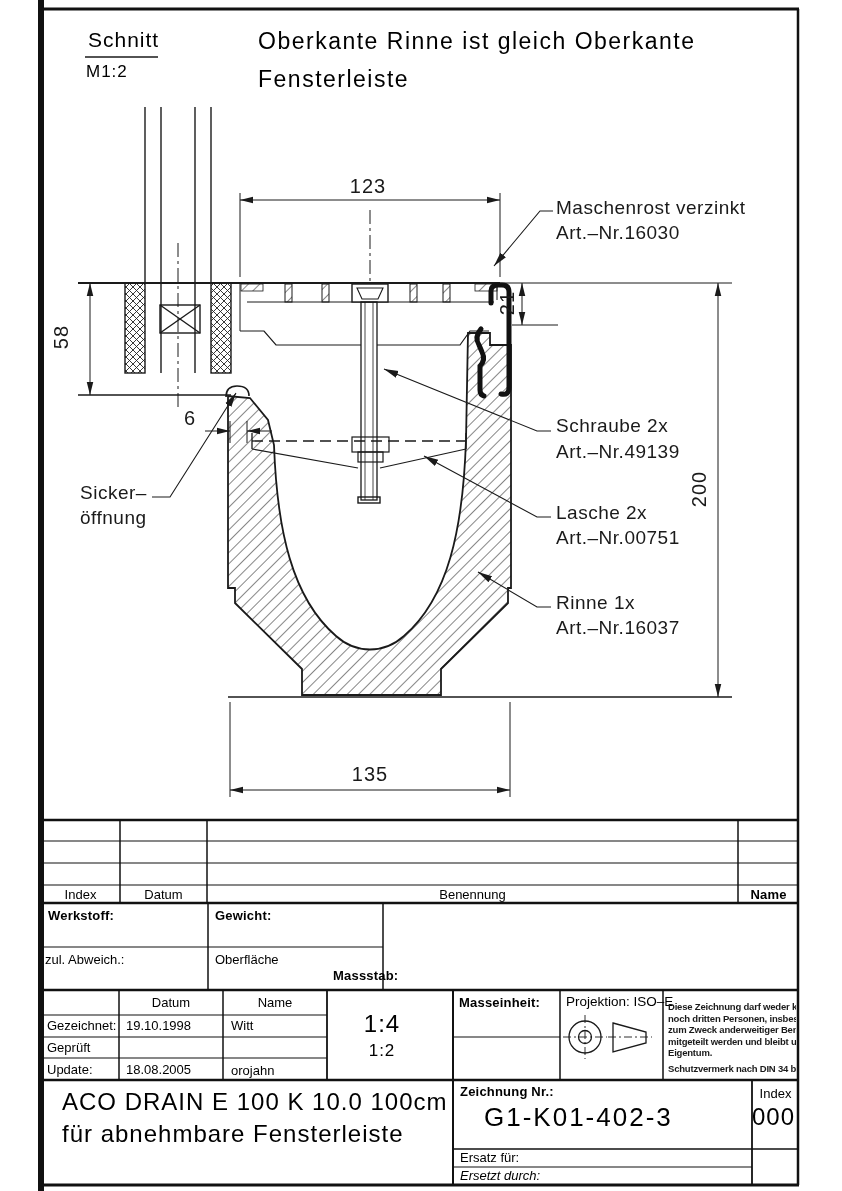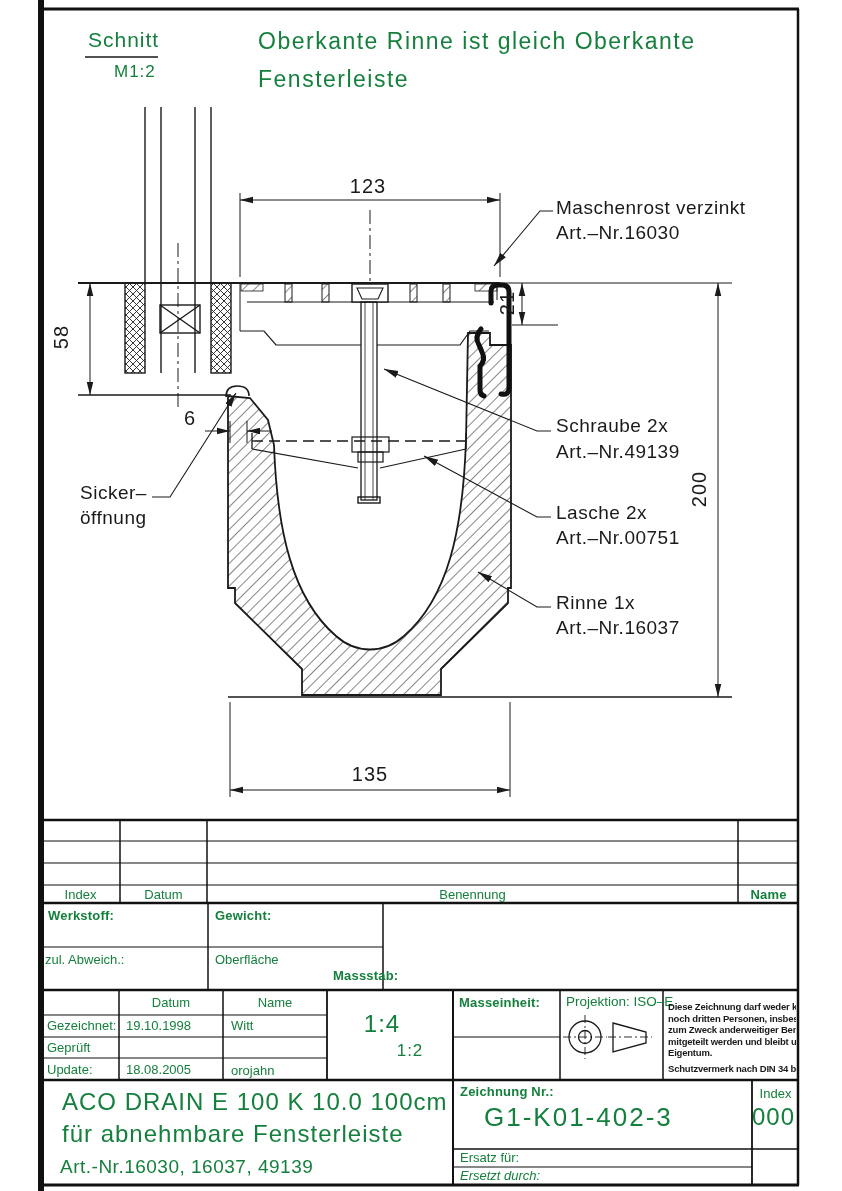--- a/index.html
+++ b/index.html
@@ -2,24 +2,24 @@
 <html><head>
 <meta charset="utf-8">
 <style>
   html,body{margin:0;padding:0;background:#fff;}
   .page{position:relative;width:842px;height:1191px;background:#fff;overflow:hidden;
         font-family:"Liberation Sans",sans-serif;color:#1a1a1a;}
   svg{position:absolute;left:0;top:0;}
   svg text{font-family:"Liberation Sans",sans-serif;fill:#1a1a1a;}
   .dim{font-size:20px;letter-spacing:1px;}
   .callout{font-size:19px;letter-spacing:.5px;}
-  .t{position:absolute;white-space:nowrap;color:#15803d;}
+  .t{position:absolute;white-space:nowrap;color:#000000;}
   .f13{font-size:13px;}
   .f13b{font-size:13px;font-weight:bold;letter-spacing:.2px;}
-  .f17{font-size:17px;letter-spacing:1px;margin-left:28px;}
+  .f17{font-size:17px;letter-spacing:1px;}
   .f19{font-size:19px;letter-spacing:.5px;}
   .f21{font-size:21px;letter-spacing:1px;}
   .f23{font-size:23px;letter-spacing:1.5px;}
   .f24{font-size:24px;letter-spacing:1px;}
   .f26{font-size:26px;letter-spacing:2px;text-align:center;}
   .ctr{text-align:center;}
   .notice{position:absolute;left:668px;top:1001px;width:128px;font-size:9.5px;line-height:11.5px;
           font-weight:bold;letter-spacing:-0.2px;overflow:hidden;white-space:nowrap;}
   .notice div{white-space:nowrap;}
   .notice .last{margin-top:4px;}
@@ -236,21 +236,20 @@
     <div>Diese Zeichnung darf weder kopier</div>
     <div>noch dritten Personen, insbesonde</div>
     <div>zum Zweck anderweitiger Benutzun</div>
     <div>mitgeteilt werden und bleibt unser</div>
     <div>Eigentum.</div>
     <div class="last">Schutzvermerk nach DIN 34 beachten</div>
   </div>
 
   <div class="t f24" style="left:62px;top:1088px;">ACO DRAIN E 100 K 10.0 100cm</div>
   <div class="t f24" style="left:62px;top:1120px;">für abnehmbare Fensterleiste</div>
-  <div class="t f19" style="left:60px;top:1156px;">Art.-Nr.16030, 16037, 49139</div>
 
   <div class="t f13b" style="left:460px;top:1084px;">Zeichnung Nr.:</div>
   <div class="t f26" style="left:484px;top:1102px;">G1-K01-402-3</div>
   <div class="t f13 ctr" style="left:752px;top:1086px;width:47px;">Index</div>
   <div class="t f24 ctr" style="left:752px;top:1103px;">000</div>
   <div class="t f13" style="left:460px;top:1150px;">Ersatz für:</div>
   <div class="t f13" style="left:460px;top:1168px;font-style:italic;">Ersetzt durch:</div>
 
 </div>
 

